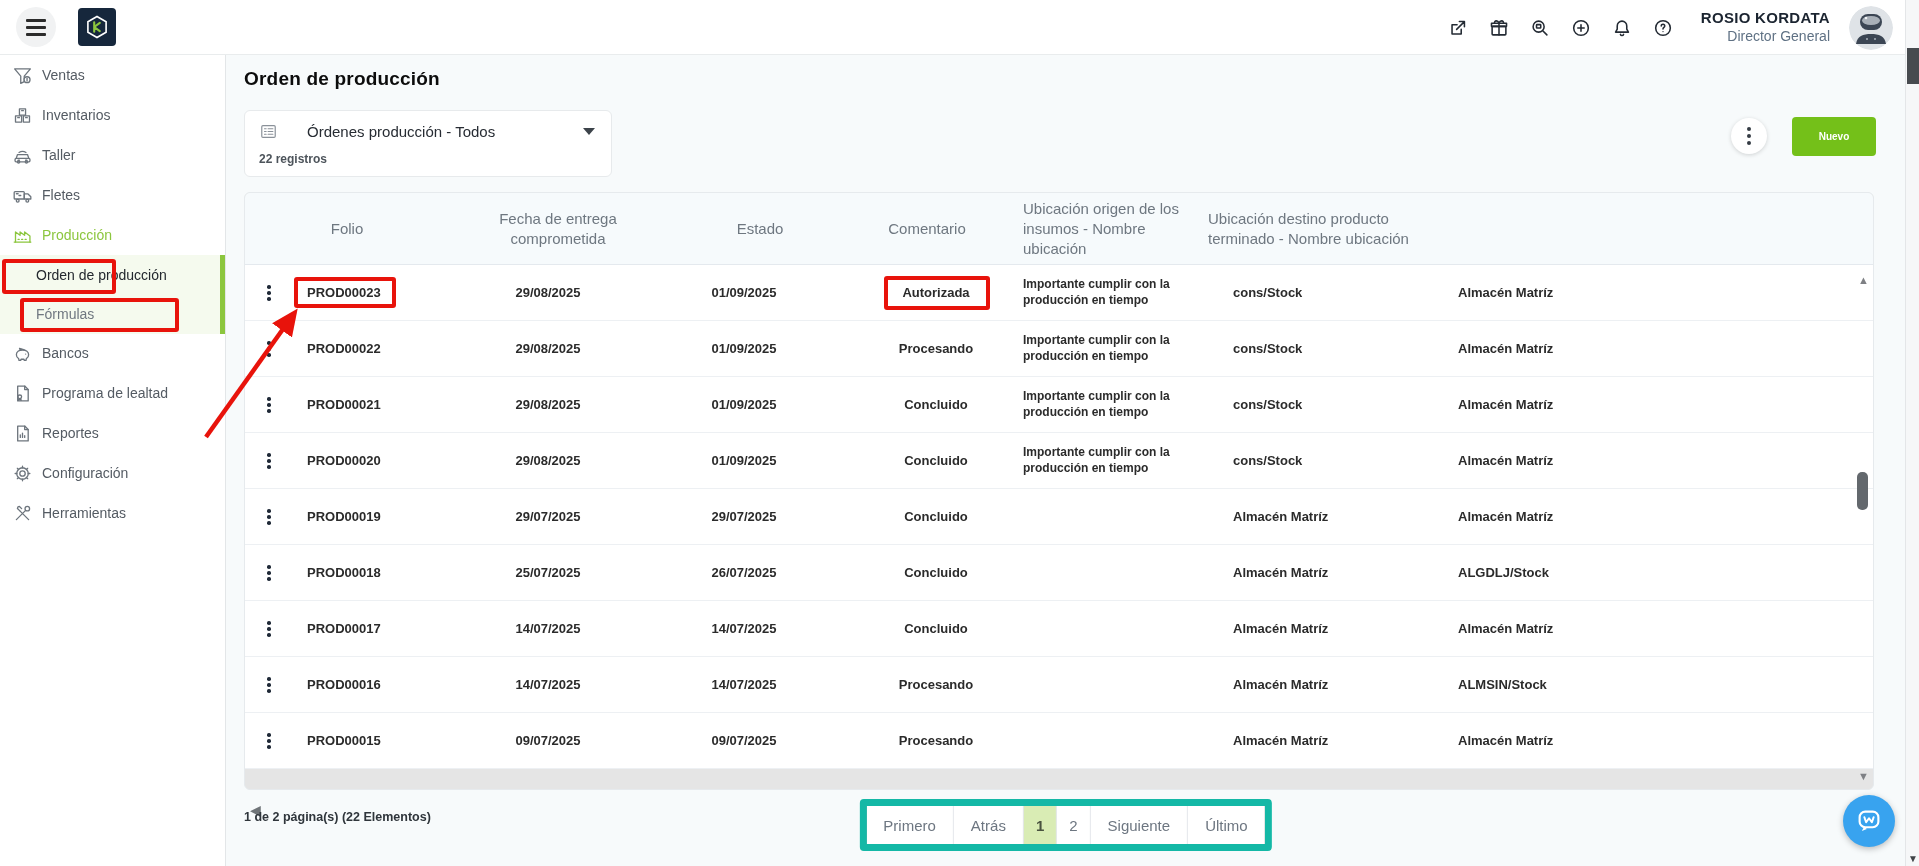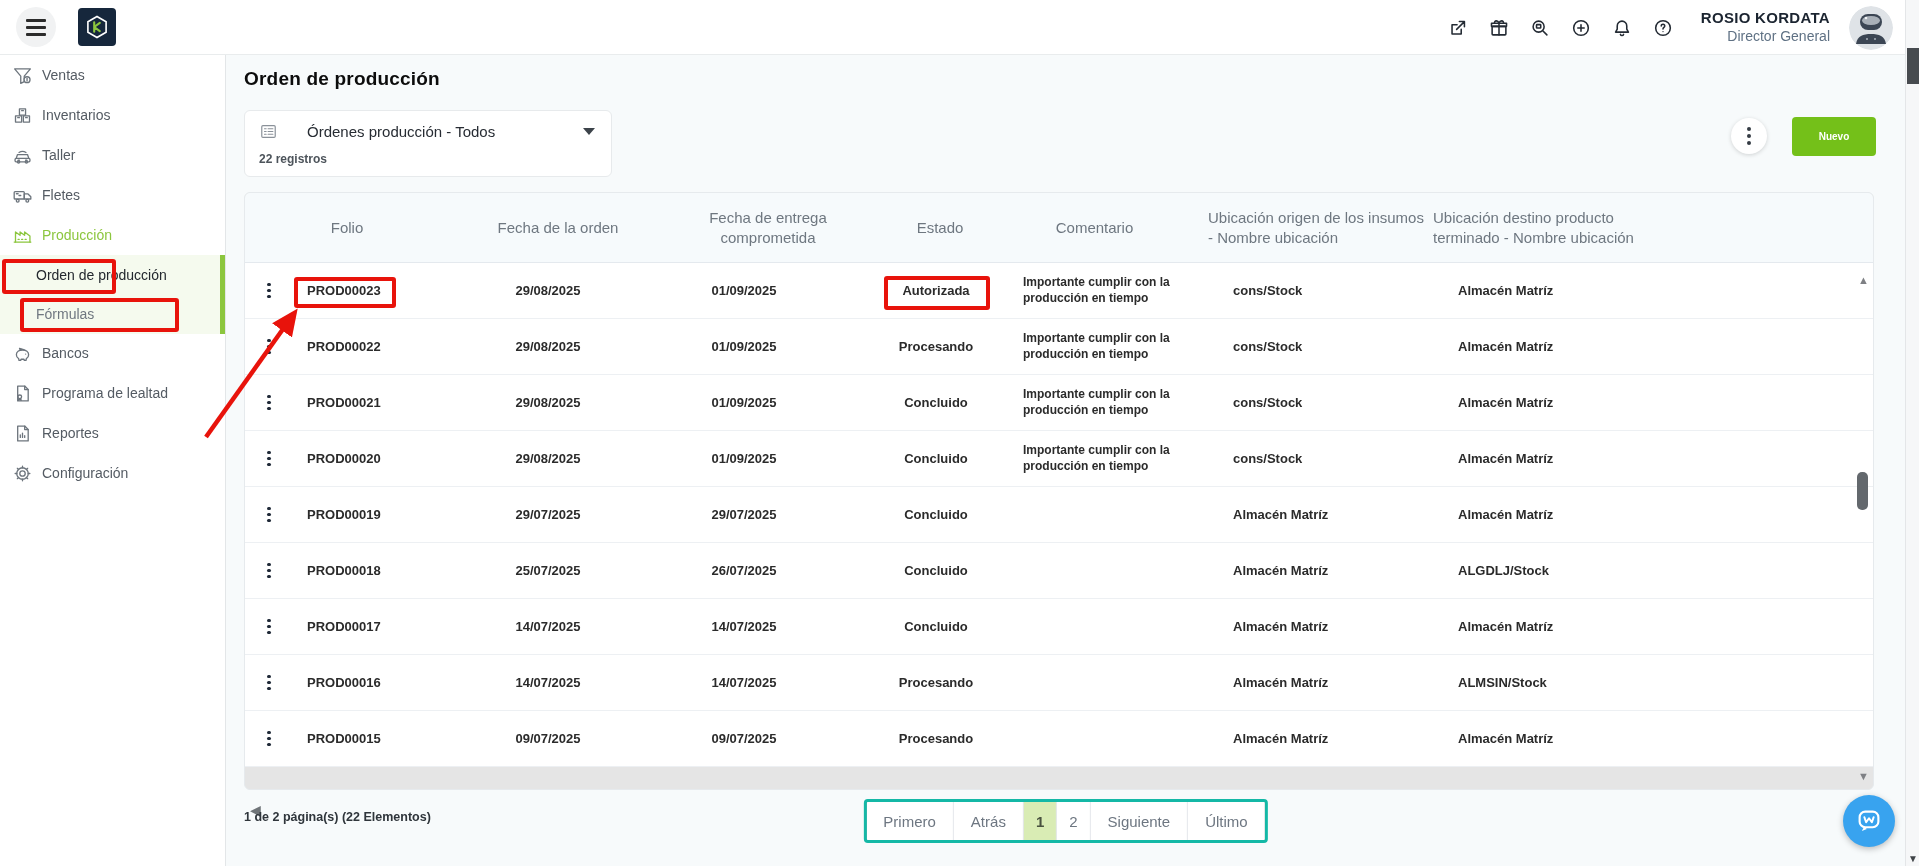--- a/index.html
+++ b/index.html
@@ -66,21 +66,21 @@
   .cell-coment { font-size:12px; line-height:1.3; padding-right:28px; }
   .cell-loc { text-align:left; padding-right:14px;margin-left:25px; }
 
   .tv-arrow { position:absolute; right:4px; color:#7e8084; font-size:11px; cursor:pointer; line-height:1; }
   .tv-thumb { position:absolute; right:5px; width:11px; height:38px; background:#63686d; border-radius:5px; cursor:grab; }
 
   .h-arrow { position:absolute; color:#6f7478; font-size:14px; cursor:pointer; line-height:1; }
 
   
   .page-summary { position:absolute; left:18px; top:755px; font-size:12.5px; font-weight:700; color:#2f353b; }
-  .pagination { position:absolute; left:50%; transform:translateX(-50%); top:744px; display:flex; border:3px solid #14b8a6; border-radius:4px; overflow:hidden; background:#a3a3a3; }
+  .pagination { position:absolute; left:50%; transform:translateX(-50%); top:744px; display:flex; border:7px solid #14b8a6; border-radius:4px; overflow:hidden; background:#a3a3a3; }
   .pg-btn { padding:0 17px; height:38px; display:flex; align-items:center; justify-content:center; font-size:15px; color:#6d7681; border-right:1px solid #e2e6ea; cursor:pointer; background:#fff; white-space:nowrap; }
   .pg-btn:last-child { border-right:none; }
   .pg-btn.num { padding:0 12px; min-width:30px; }
   .pg-btn.active { background:#d9ecb4; color:#49523f; font-weight:700; }
 
   .chat-fab { position:absolute; left:1843px; top:795px; width:52px; height:52px; border-radius:50%; background:#38a3ef; box-shadow:0 2px 6px rgba(0,0,0,.25); display:flex; align-items:center; justify-content:center; z-index:9; cursor:pointer; }
 
   
   .win-scroll { position:absolute; right:0; top:0; width:14px; height:866px; background:#f6f7f8; border-left:1px solid #e4e6e8; z-index:10; }
   .win-thumb { position:absolute; left:1px; top:48px; width:12px; height:36px; background:#474b4f; cursor:grab; }
@@ -246,20 +246,28 @@
       <span>Reportes</span>
     </div>
     <div class="side-item">
       <svg viewBox="0 0 24 24">
           <circle cx="12" cy="12" r="3.1"></circle>
           <circle cx="12" cy="12" r="6.6"></circle>
           <path d="M12 3.6v2M12 18.4v2M3.6 12h2M18.4 12h2M6.1 6.1l1.4 1.4M16.5 16.5l1.4 1.4M17.9 6.1l-1.4 1.4M7.5 16.5l-1.4 1.4"></path>
         </svg>
       <span>Configuración</span>
     </div>
+    <div class="side-item">
+      <svg viewBox="0 0 24 24">
+          <path d="M5 19L15.3 8.7M19 19L8.7 8.7"></path>
+          <path d="M8.7 8.7L6.2 6.2l.6-1.7 1.7-.6 2.5 2.5"></path>
+          <circle cx="17.5" cy="6.5" r="2.6"></circle>
+        </svg>
+      <span>Herramientas</span>
+    </div>
   </div>
 </div>
 
 <div class="main">
   <div class="page-title">Orden de producción</div>
 
   <div class="filter-card">
     <div class="filter-row">
       <svg viewBox="0 0 24 24">
           <rect x="3.5" y="4.5" width="17" height="15" rx="1.5"></rect>
@@ -273,21 +281,20 @@
 
   <div class="kebab-btn">
       <span class="kdots"></span>
     </div>
   <button class="new-btn">Nuevo</button>
 
   <div class="table-card">
     <div class="tgrid thead">
       <div class="th"></div>
       <div class="th th-folio">Folio</div>
-      <div class="th">Fecha de la orden</div>
       <div class="th th-fecha2">Fecha de entrega comprometida</div>
       <div class="th th-estado">Estado</div>
       <div class="th th-coment">Comentario</div>
       <div class="th left">Ubicación origen de los insumos - Nombre ubicación</div>
       <div class="th left">Ubicación destino producto terminado - Nombre ubicación</div>
       <div class="th"></div>
     </div>
 
     <div class="tgrid trow">
       <div class="cell cell-kebab">

